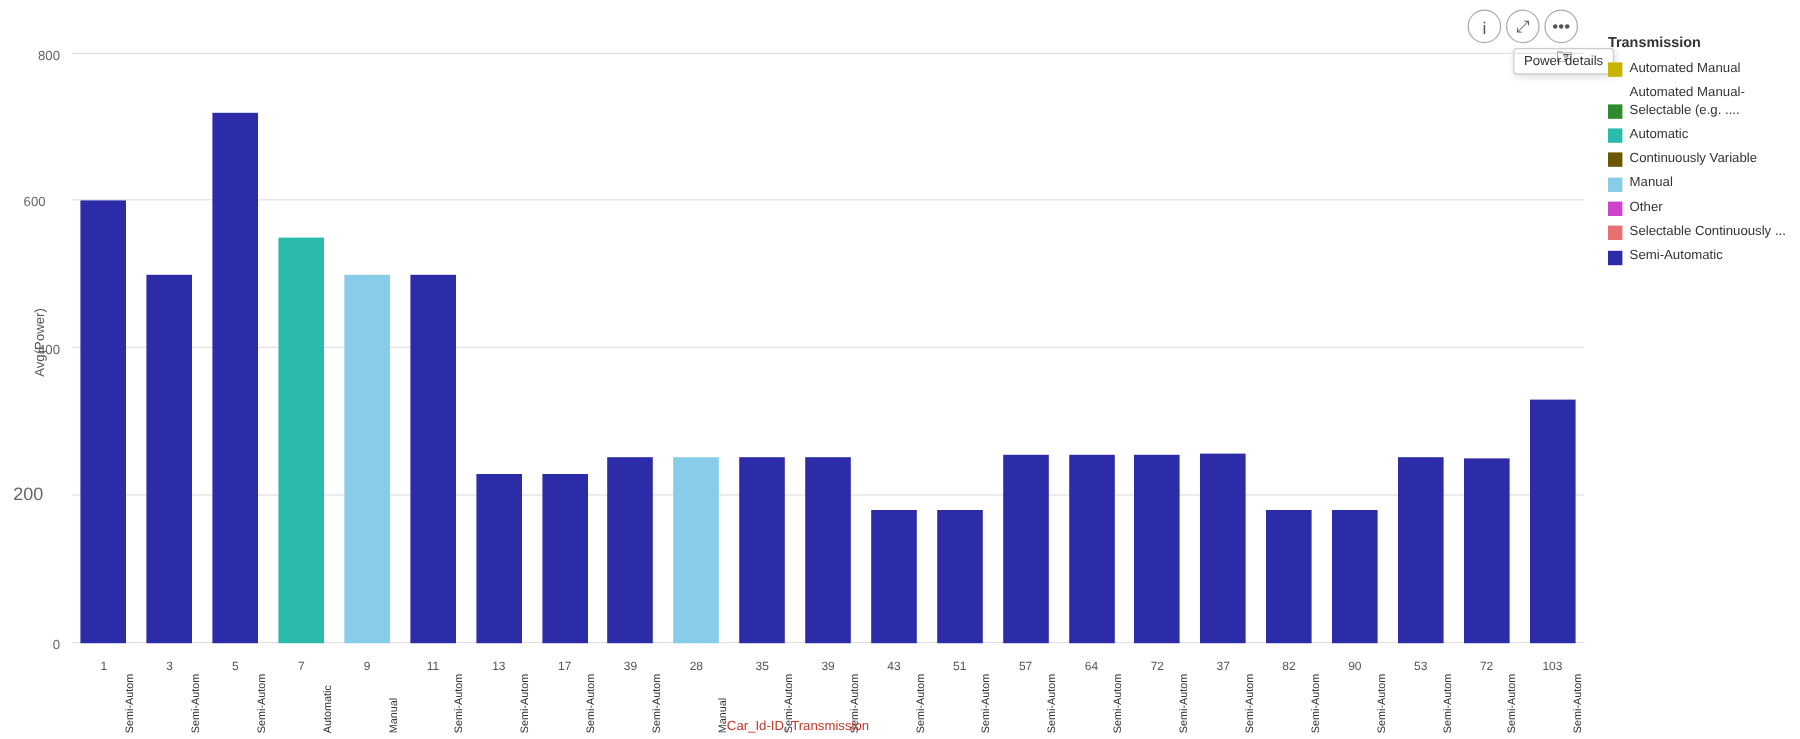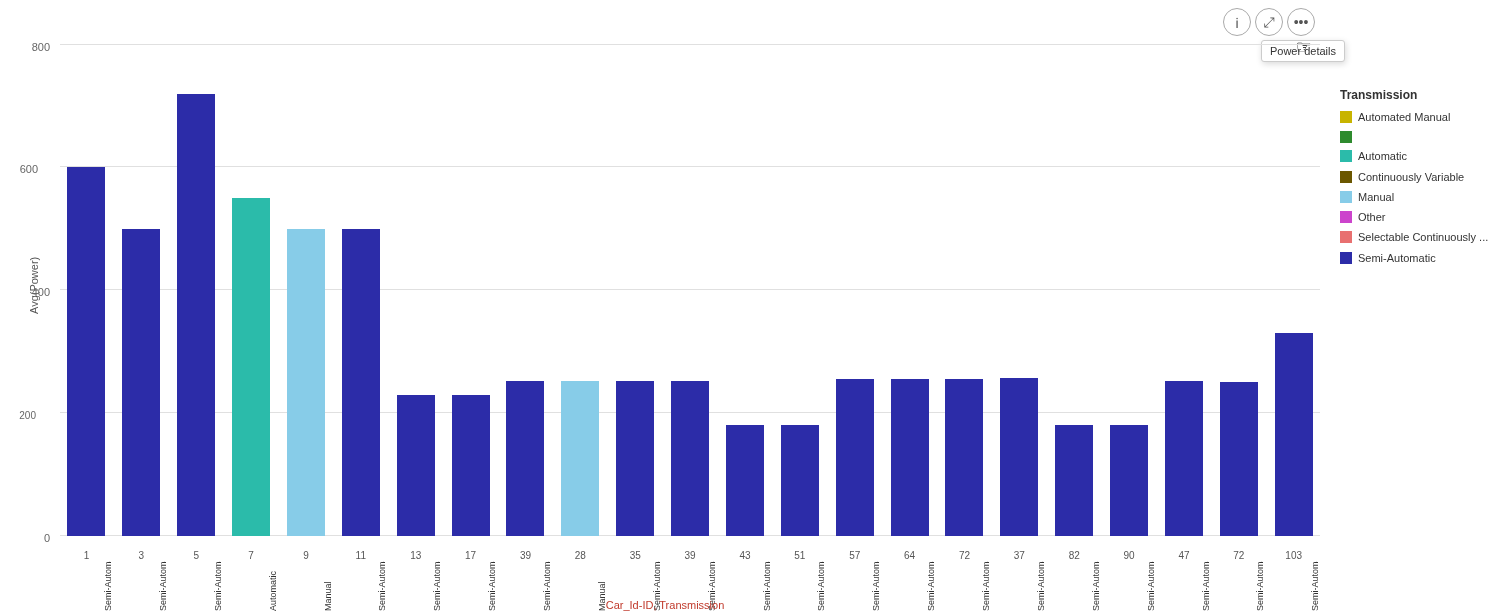--- a/index.html
+++ b/index.html
@@ -115,33 +115,32 @@
       font-size: 9px;
       color: #333;
       writing-mode: vertical-lr;
       transform: rotate(180deg);
       white-space: nowrap;
       overflow: hidden;
     }
     
     .legend-panel {
       width: 170px;
-      padding: 40px 10px 10px 10px;
+      padding: 28px 10px 10px 10px;
       position: relative;
-      margin-top: 48px;
     }
     .legend-title {
       font-size: 12px;
       font-weight: bold;
       color: #333;
       margin-bottom: 8px;
     }
     .legend-item {
       display: flex;
-      align-items: flex-start;
+      align-items: flex-end;
       margin-bottom: 6px;
       gap: 6px;
     }
     .legend-color {
       width: 12px;
       height: 12px;
       min-width: 12px;
       margin-top: 1px;
     }
     .legend-label {
@@ -217,21 +216,21 @@
 
     <div class="grid-lines" id="grid-lines-container">
         <div class="grid-line" style="bottom: 0%;"></div>
         <div class="grid-line" style="bottom: 23.8095%;"></div>
         <div class="grid-line" style="bottom: 47.619%;"></div>
         <div class="grid-line" style="bottom: 71.4286%;"></div>
         <div class="grid-line" style="bottom: 95.2381%;"></div>
       </div>
     <div id="y-tick-labels-container" style="position:absolute;top:20px;left:0;bottom:80px;width:60px;">
         <div class="y-tick-label" style="bottom: calc(0% - 8px); position: absolute; right: 5px; font-size: 11px; color: rgb(102, 102, 102); text-align: right; width: 50px;">0</div>
-        <div class="y-tick-label" style="bottom: calc(23.8095% - 8px); position: absolute; right: 5px; font-size: 10px; color: rgb(102, 102, 102); text-align: right; width: 36px;">200</div>
+        <div class="y-tick-label" style="bottom: calc(23.8095% - 8px); position: absolute; right: 5px; font-size: 15px; color: rgb(102, 102, 102); text-align: right; width: 36px;">200</div>
         <div class="y-tick-label" style="bottom: calc(47.619% - 8px); position: absolute; right: 5px; font-size: 11px; color: rgb(102, 102, 102); text-align: right; width: 50px;">400</div>
         <div class="y-tick-label" style="bottom: calc(71.4286% - 8px); position: absolute; right: 5px; font-size: 11px; color: rgb(102, 102, 102); text-align: right; width: 38px;">600</div>
         <div class="y-tick-label" style="bottom: calc(95.2381% - 8px); position: absolute; right: 5px; font-size: 11px; color: rgb(102, 102, 102); text-align: right; width: 50px;">800</div>
       </div>
 
     <div class="bars-wrapper" id="bars-container">
         <div class="bar-group">
           <div class="bar" title="1: Semi-Automatic (600)" style="height: 71.4286%; background-color: rgb(44, 44, 168);"></div>
         </div>
         <div class="bar-group">
@@ -316,21 +315,21 @@
         <div class="x-label-item">35</div>
         <div class="x-label-item">39</div>
         <div class="x-label-item">43</div>
         <div class="x-label-item">51</div>
         <div class="x-label-item">57</div>
         <div class="x-label-item">64</div>
         <div class="x-label-item">72</div>
         <div class="x-label-item">37</div>
         <div class="x-label-item">82</div>
         <div class="x-label-item">90</div>
-        <div class="x-label-item">47</div>
+        <div class="x-label-item">53</div>
         <div class="x-label-item">72</div>
         <div class="x-label-item">103</div>
       </div>
 
     <div class="x-labels-type-row" id="x-type-labels">
         <div class="x-label-type-item">Semi-Automatic</div>
         <div class="x-label-type-item">Semi-Automatic</div>
         <div class="x-label-type-item">Semi-Automatic</div>
         <div class="x-label-type-item">Automatic</div>
         <div class="x-label-type-item">Manual</div>
@@ -360,20 +359,22 @@
 
   <div class="legend-panel">
     <div class="legend-title">Transmission</div>
     <div id="legend-items">
         <div class="legend-item">
           <div class="legend-color" style="background-color: rgb(200, 180, 0);"></div>
           <span class="legend-label">Automated Manual</span>
         </div>
         <div class="legend-item">
           <div class="legend-color" style="background-color: rgb(46, 139, 46);"></div>
+          <span class="legend-label">Automated Manual-
+Selectable (e.g. ....</span>
         </div>
         <div class="legend-item">
           <div class="legend-color" style="background-color: rgb(43, 187, 170);"></div>
           <span class="legend-label">Automatic</span>
         </div>
         <div class="legend-item">
           <div class="legend-color" style="background-color: rgb(107, 87, 0);"></div>
           <span class="legend-label">Continuously Variable</span>
         </div>
         <div class="legend-item">

